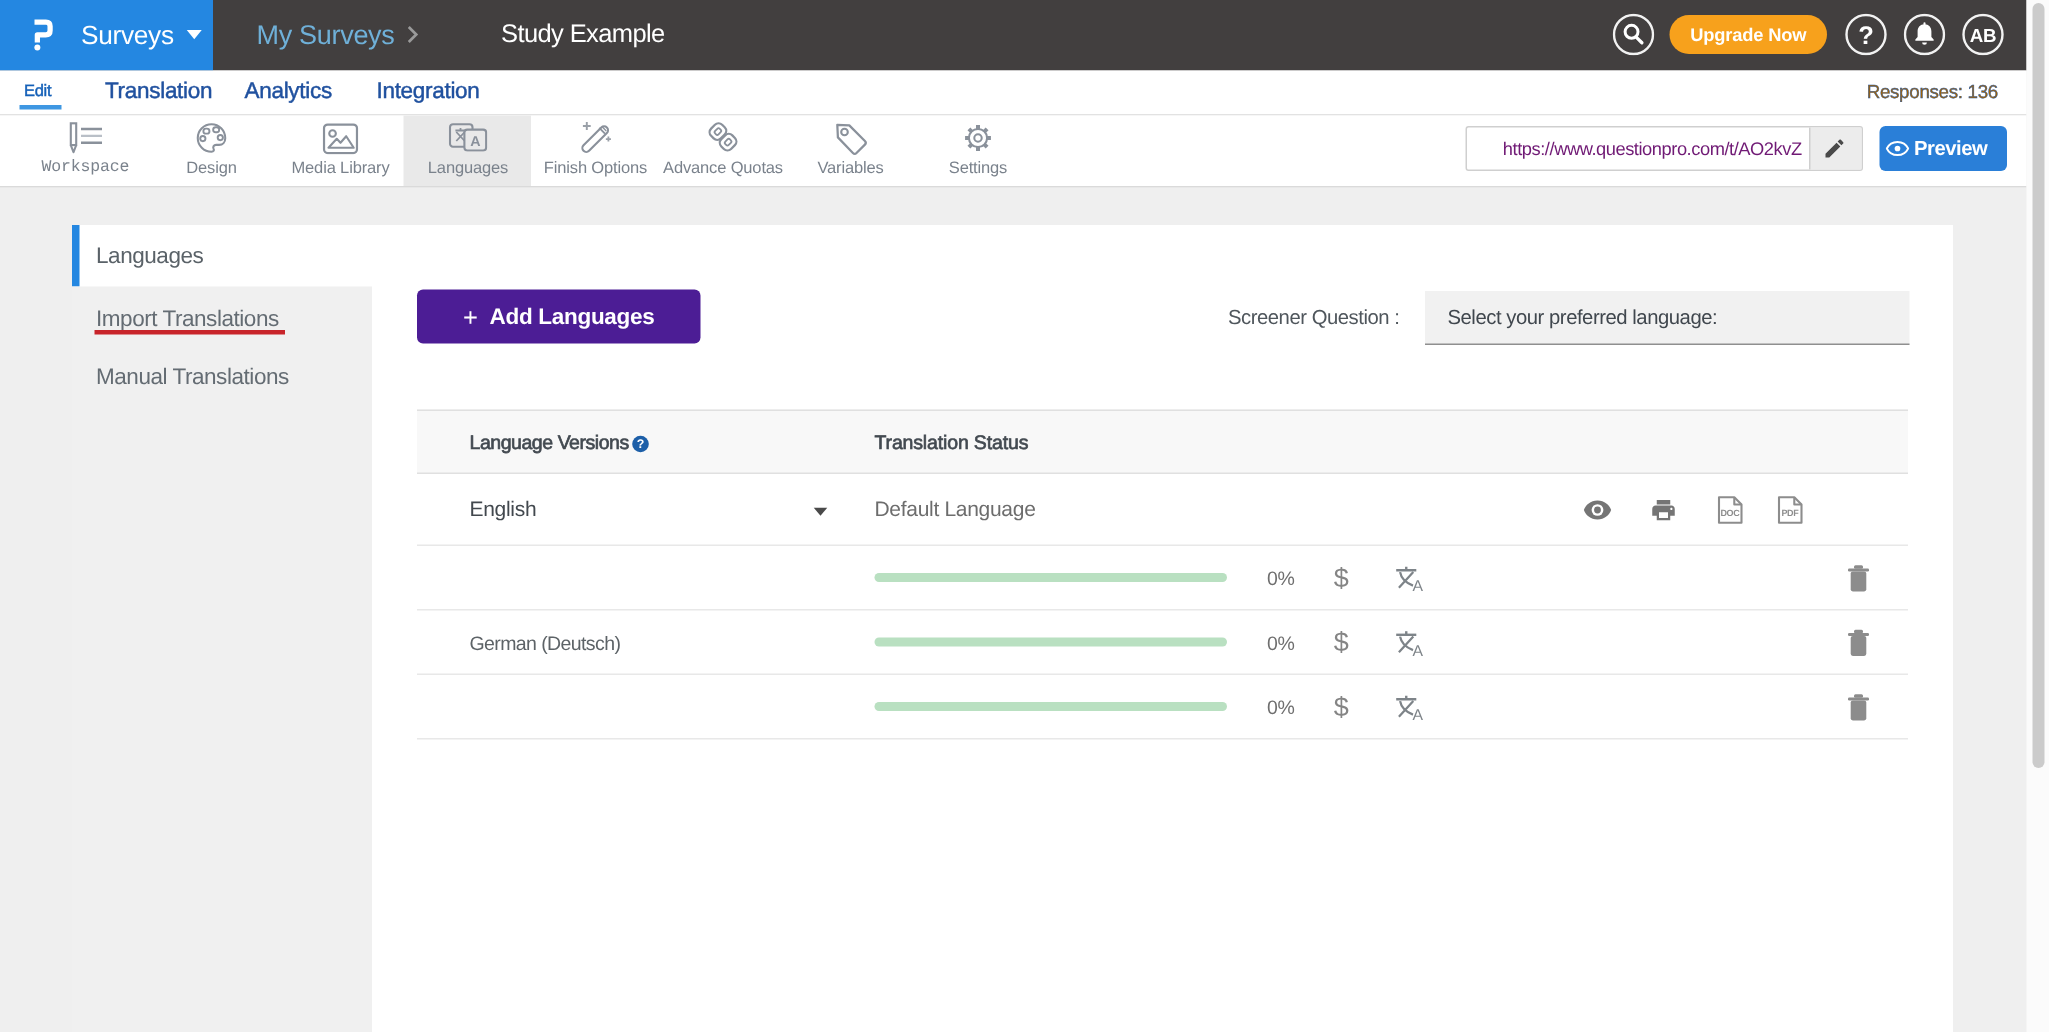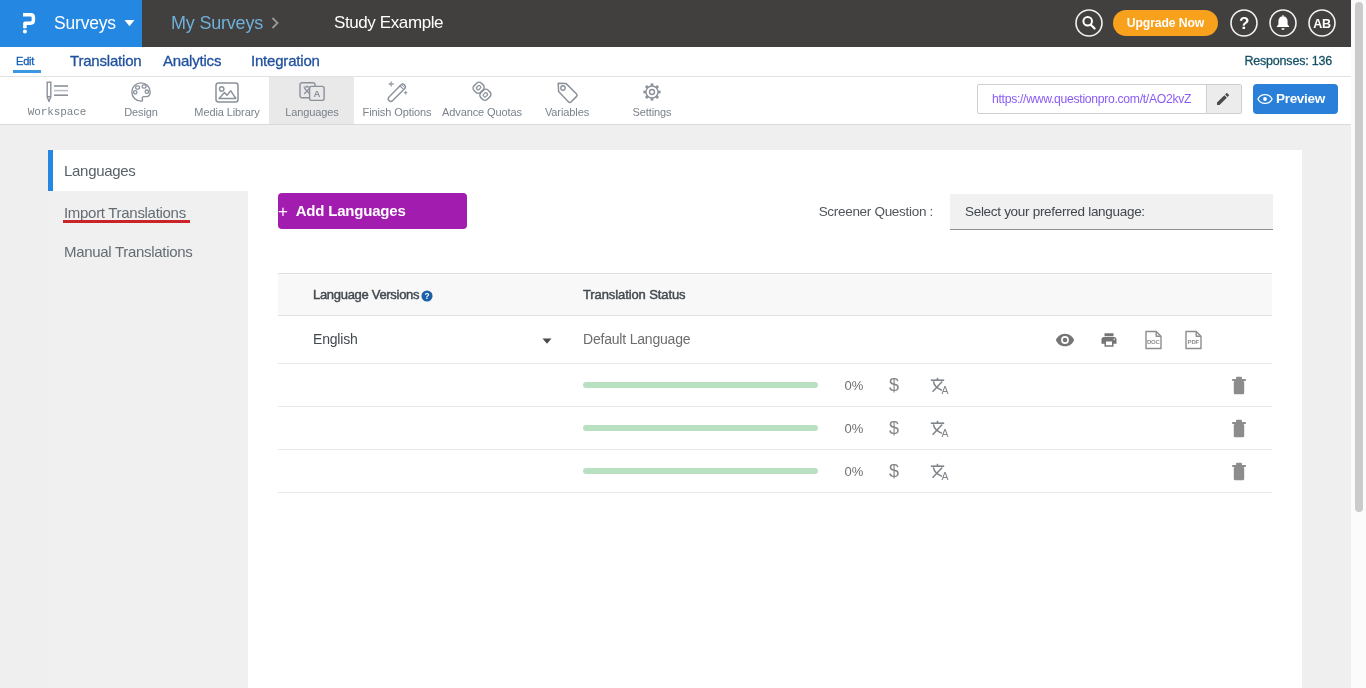--- a/index.html
+++ b/index.html
@@ -47,21 +47,21 @@
   <circle cx="14" cy="14" r="13" fill="none" stroke="#f2f2f2" stroke-width="1.6"></circle>
   <text x="14" y="19" font-size="12.5" font-weight="700" fill="#ffffff" text-anchor="middle">AB</text>
 </svg>
 
 <div class="abs" style="left:0;top:47px;width:1351px;height:30px;background:#ffffff;border-bottom:1px solid #e2e2e2;"></div>
 <div class="abs" style="left:16px;top:47px;height:30px;line-height:28px;font-size:11px;font-weight:500;color:#1460b8;-webkit-text-stroke:0.3px #1460b8;">Edit</div>
 <div class="abs" style="left:13px;top:70px;width:28px;height:3px;background:#3e97e2;"></div>
 <div class="abs" style="left:70px;top:47px;height:30px;line-height:28px;font-size:15px;font-weight:500;color:#20519f;-webkit-text-stroke:0.3px #20519f;">Translation</div>
 <div class="abs" style="left:163px;top:47px;height:30px;line-height:28px;font-size:15px;font-weight:500;color:#20519f;-webkit-text-stroke:0.3px #20519f;">Analytics</div>
 <div class="abs" style="left:251px;top:47px;height:30px;line-height:28px;font-size:15px;font-weight:500;color:#20519f;-webkit-text-stroke:0.3px #20519f;">Integration</div>
-<div class="abs" style="right:34px;top:47px;height:30px;line-height:29px;font-size:12.5px;font-weight:400;letter-spacing:-0.2px;color:#14532d;-webkit-text-stroke:0.3px #1e55a5;">Responses: 136</div>
+<div class="abs" style="right:34px;top:47px;height:30px;line-height:29px;font-size:12.5px;font-weight:400;letter-spacing:-0.2px;color:#a16207;-webkit-text-stroke:0.3px #1e55a5;">Responses: 136</div>
 
 <div class="abs" style="left:0;top:77px;width:1351px;height:48px;background:#ffffff;border-bottom:1px solid #dadada;"></div>
 <div class="abs" style="left:269px;top:77px;width:85px;height:47px;background:#e9e9e9;"></div>
 
 <svg class="abs" style="left:45px;top:81px;" width="24" height="22" viewBox="0 0 24 22">
   <rect x="2.2" y="1.2" width="3.6" height="14.5" fill="none" stroke="#8a919b" stroke-width="1.4"></rect>
   <path d="M2.2 15.7 L4 20.5 L5.8 15.7" fill="none" stroke="#8a919b" stroke-width="1.4" stroke-linejoin="round"></path>
   <line x1="9" y1="5" x2="23" y2="5" stroke="#8a919b" stroke-width="1.6"></line>
   <line x1="9" y1="9.6" x2="23" y2="9.6" stroke="#b9bfc7" stroke-width="1.6"></line>
   <line x1="9" y1="14.2" x2="23" y2="14.2" stroke="#8a919b" stroke-width="1.6"></line>
@@ -132,43 +132,43 @@
 <div class="abs tblabel" style="left:262px;top:106px;width:100px;">Languages</div>
 <div class="abs tblabel" style="left:347px;top:106px;width:100px;">Finish Options</div>
 <div class="abs tblabel" style="left:432px;top:106px;width:100px;">Advance Quotas</div>
 <div class="abs tblabel" style="left:517px;top:106px;width:100px;">Variables</div>
 <div class="abs tblabel" style="left:602px;top:106px;width:100px;text-align:center;">Settings</div>
 <style>
  .tblabel { font-size:11px; color:#7a828c; text-align:center; white-space:nowrap; letter-spacing:-0.1px; }
 </style>
 
 <div class="abs" style="left:977px;top:84px;width:265px;height:30px;background:#ffffff;border:1px solid #cfcfcf;border-radius:2px;"></div>
-<div class="abs" style="left:992px;top:84px;width:219px;height:30px;line-height:30px;font-size:12.2px;letter-spacing:-0.3px;color:#8b5cf6;overflow:hidden;white-space:nowrap;">https://www.questionpro.com/t/AO2kvZ</div>
+<div class="abs" style="left:992px;top:84px;width:219px;height:30px;line-height:30px;font-size:12.2px;letter-spacing:-0.3px;color:#701a75;overflow:hidden;white-space:nowrap;text-align:center;">https://www.questionpro.com/t/AO2kvZ</div>
 <div class="abs" style="left:1206px;top:85px;width:35px;height:28px;background:#ececec;border-left:1px solid #cfcfcf;"></div>
 <svg class="abs" style="left:1215px;top:91px;" width="16" height="16" viewBox="0 0 24 24">
   <path d="M3 17.25V21h3.75L17.81 9.94l-3.75-3.75L3 17.25zM20.71 7.04c.39-.39.39-1.02 0-1.41l-2.34-2.34c-.39-.39-1.02-.39-1.41 0l-1.83 1.83 3.75 3.75 1.83-1.83z" fill="#4a4a4a"></path>
 </svg>
 <div class="abs" style="left:1253px;top:84px;width:85px;height:30px;background:#2a7fd8;border-radius:4px;"></div>
 <svg class="abs" style="left:1257px;top:93px;" width="16" height="12" viewBox="0 0 22 16">
   <path d="M11 2 C6.2 2 2.6 5.1 1.2 8 c1.4 2.9 5 6 9.8 6 s8.4-3.1 9.8-6 C19.4 5.1 15.8 2 11 2z" fill="none" stroke="#ffffff" stroke-width="1.7"></path>
   <circle cx="11" cy="8" r="2.6" fill="#ffffff"></circle>
 </svg>
 <div class="abs" style="left:1276px;top:84px;height:30px;line-height:30px;font-size:13.5px;font-weight:700;letter-spacing:-0.3px;color:#ffffff;">Preview</div>
 
 <div class="abs" style="left:48px;top:150px;width:1254px;height:538px;background:#ffffff;"></div>
 <div class="abs" style="left:48px;top:150px;width:5px;height:41px;background:#2487e1;"></div>
 <div class="abs" style="left:64px;top:150px;height:41px;line-height:41px;font-size:15px;letter-spacing:-0.3px;color:#5a6268;">Languages</div>
 
 <div class="abs" style="left:48px;top:191px;width:200px;height:497px;background:#f0f0f0;"></div>
 <div class="abs" style="left:64px;top:204px;font-size:15px;letter-spacing:-0.3px;color:#646c73;">Import Translations</div>
 <div class="abs" style="left:63px;top:220px;width:127px;height:2.5px;background:#c8242a;"></div>
 <div class="abs" style="left:64px;top:243px;font-size:15px;letter-spacing:-0.3px;color:#646c73;">Manual Translations</div>
 
-<div class="abs" style="left:278px;top:193px;width:189px;height:36px;background:#a21caf;border-radius:4px;
-     color:#ffffff;text-align:left;line-height:36px;font-size:15px;font-weight:700;">
+<div class="abs" style="left:278px;top:193px;width:189px;height:36px;background:#4c1d95;border-radius:4px;
+     color:#ffffff;text-align:center;line-height:36px;font-size:15px;font-weight:700;">
   <span style="font-weight:400;font-size:17px;position:relative;top:0.5px;">+</span>&nbsp;&nbsp;Add Languages
 </div>
 
 <div class="abs" style="left:733px;top:204px;width:200px;text-align:right;font-size:13.5px;letter-spacing:-0.3px;color:#4f565c;">Screener Question :</div>
 <div class="abs" style="left:950px;top:194px;width:323px;height:36px;background:#f1f1f1;border-bottom:1px solid #8f8f8f;"></div>
 <div class="abs" style="left:965px;top:194px;height:36px;line-height:36px;font-size:13.5px;letter-spacing:-0.3px;color:#40474e;">Select your preferred language:</div>
 
 <div class="abs" style="left:278px;top:273px;width:994px;height:43px;background:#f8f8f8;border-top:1px solid #e0e0e0;border-bottom:1px solid #e0e0e0;"></div>
 <div class="abs" style="left:313px;top:273px;height:42px;line-height:43px;font-size:13px;font-weight:400;letter-spacing:-0.3px;-webkit-text-stroke:0.45px #434a51;color:#434a51;">Language Versions</div>
 <svg class="abs" style="left:421px;top:290px;" width="12" height="12" viewBox="0 0 13 13">
@@ -218,20 +218,21 @@
     <div class="lpct">0%</div>
     <div class="ldol">$</div>
   <svg style="position:absolute;left:652px;top:13px;" width="20" height="18" viewBox="0 0 20 18">
       <use href="#txicon"></use>
     </svg>
   <svg style="position:absolute;left:953px;top:12px;" width="16" height="19" viewBox="0 0 16 19">
       <use href="#trashicon"></use>
     </svg>
 </div>
 <div class="lrow" style="top:407px;">
+  <div class="lname">German (Deutsch)</div>
   <div class="lbar"></div>
     <div class="lpct">0%</div>
     <div class="ldol">$</div>
   <svg style="position:absolute;left:652px;top:13px;" width="20" height="18" viewBox="0 0 20 18">
       <use href="#txicon"></use>
     </svg>
   <svg style="position:absolute;left:953px;top:12px;" width="16" height="19" viewBox="0 0 16 19">
       <use href="#trashicon"></use>
     </svg>
 </div>

